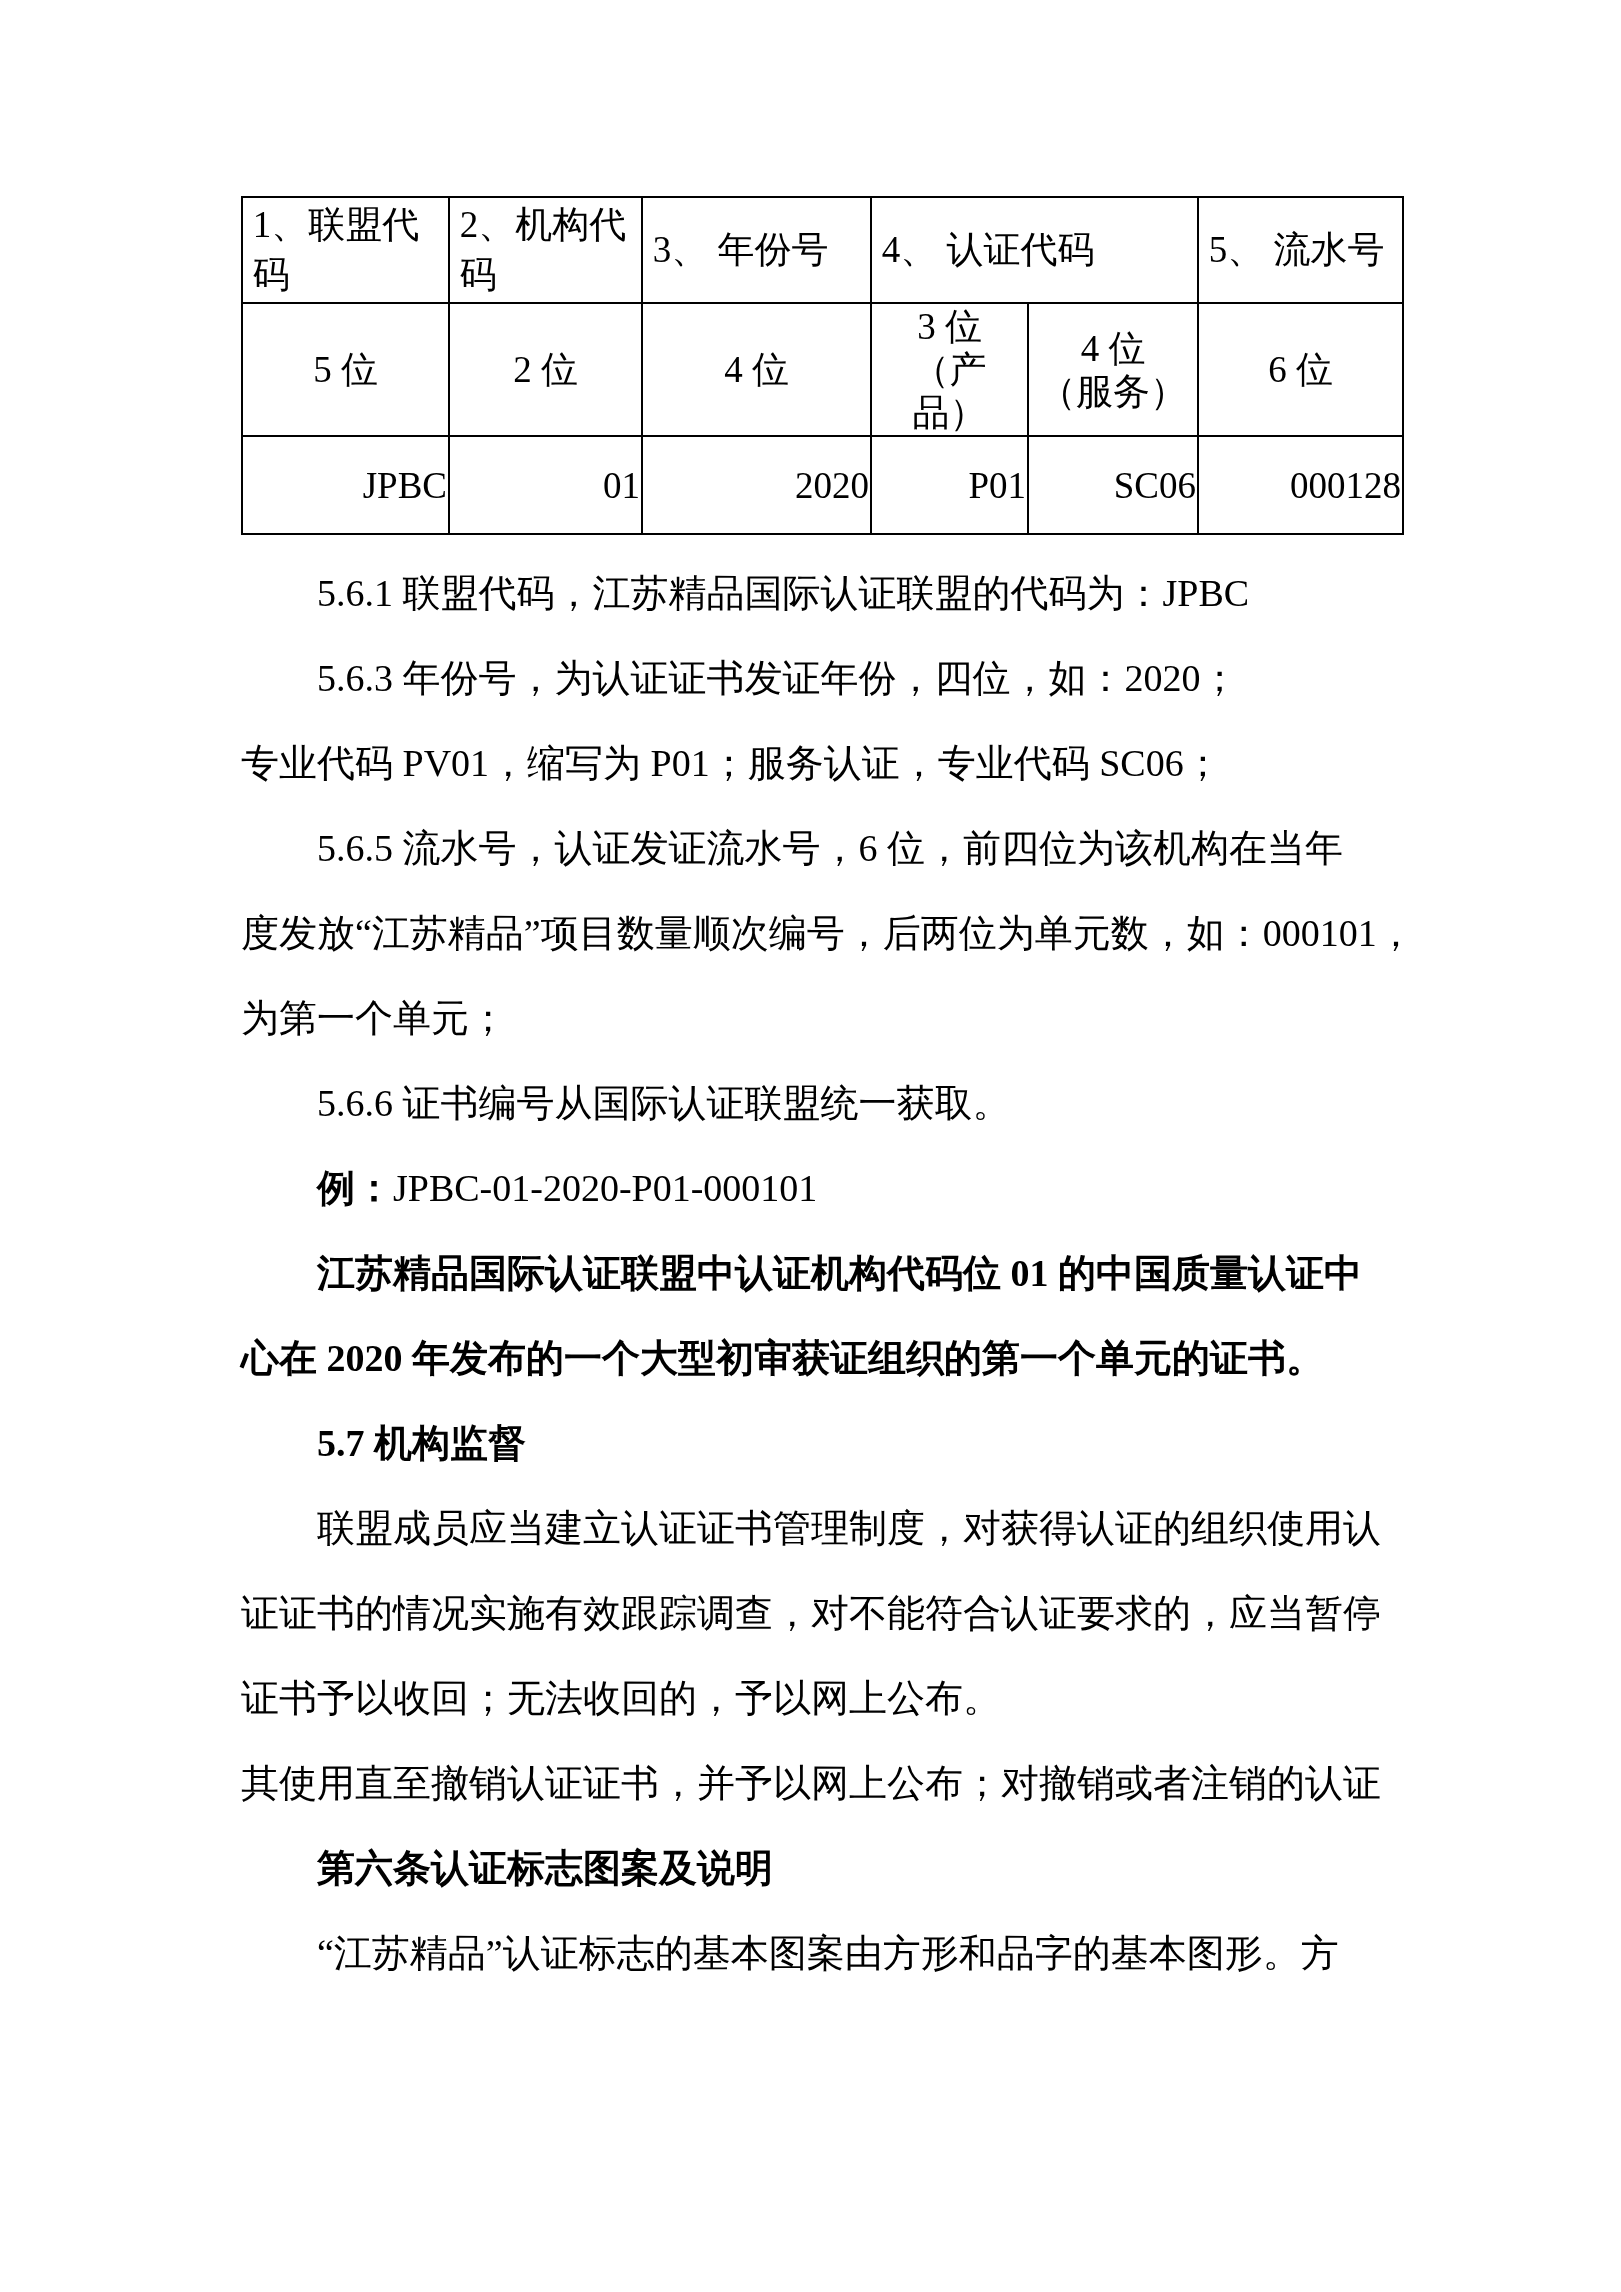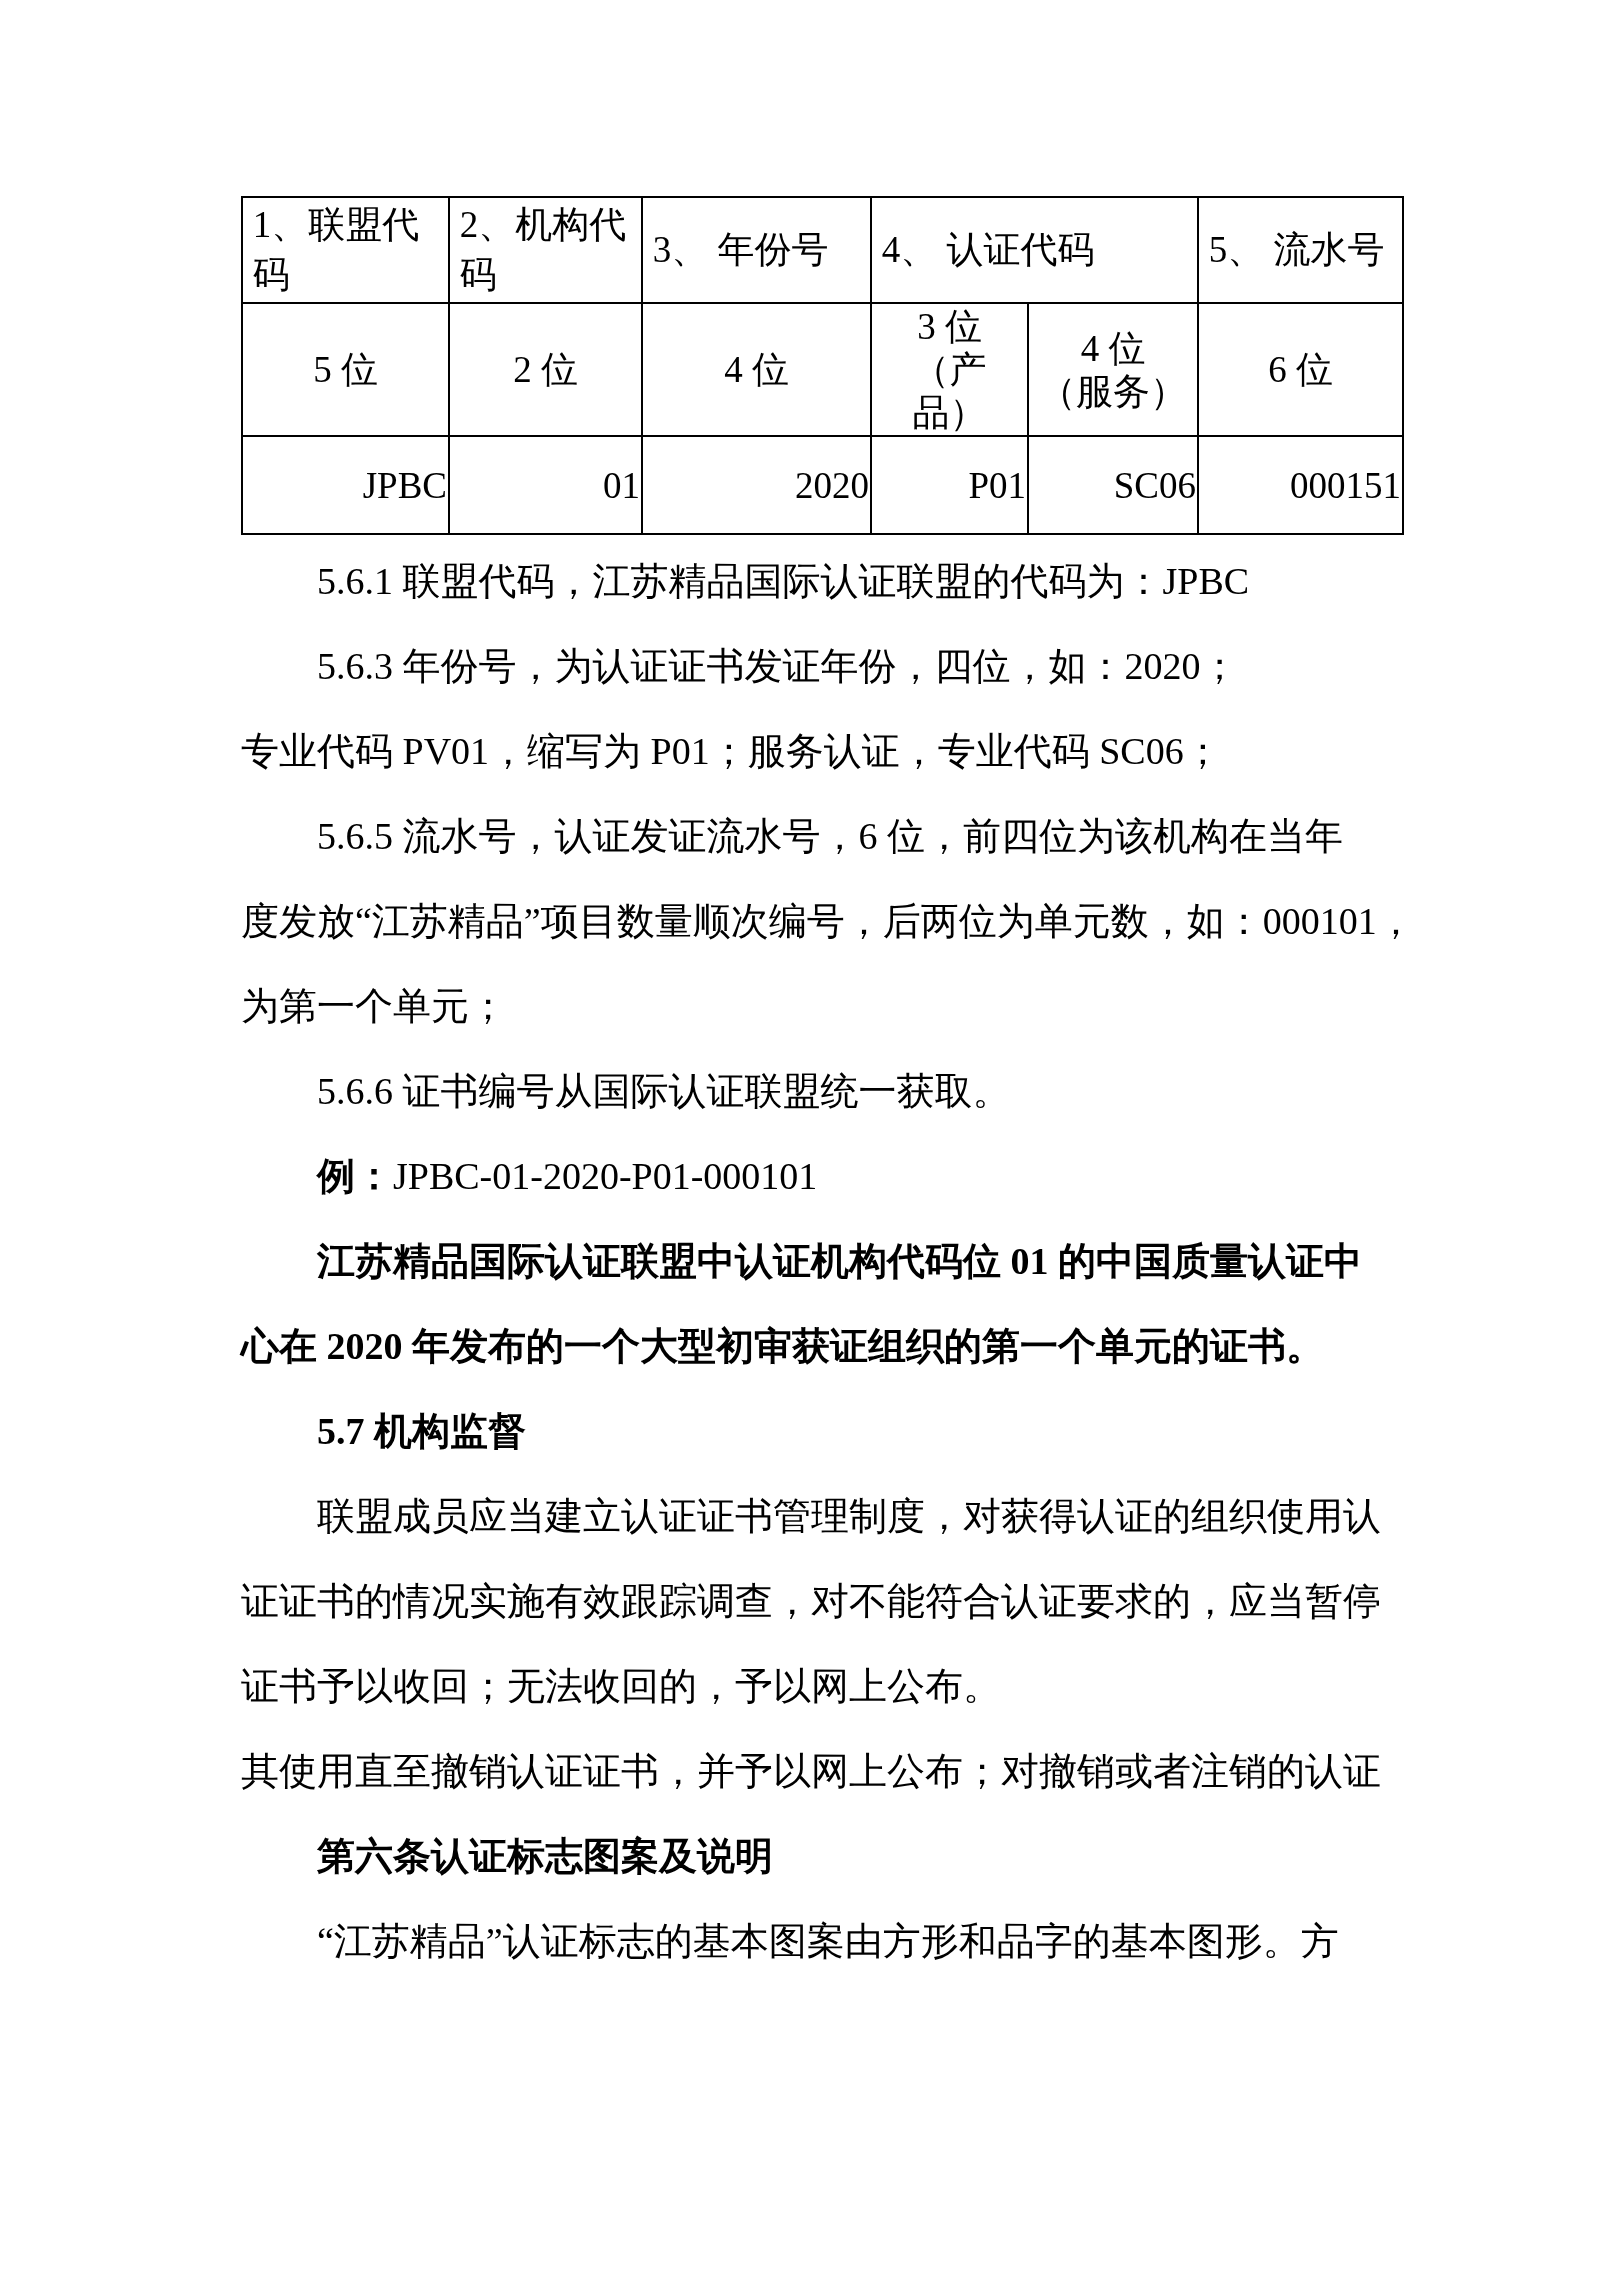--- a/index.html
+++ b/index.html
@@ -45,21 +45,21 @@
     vertical-align: middle;
     line-height: 43px;
     border-bottom: 2.9px solid #000000;
   }
   tr.values-row td {
     height: 94px;
     text-align: right;
     vertical-align: middle;
   }
   .body-text {
-    margin-top: 4px;
+    margin-top: 16px;
     font-size: 38px;
   }
   .line {
     height: 85px;
     line-height: 85px;
     white-space: nowrap;
   }
   .indent { padding-left: 76px; }
   .bold, .bold-inline { font-weight: bold; }
 </style>
@@ -96,21 +96,21 @@
           <td>4 位
 （服务）</td>
           <td>6 位</td>
         </tr>
         <tr class="values-row">
           <td>JPBC</td>
           <td>01</td>
           <td>2020</td>
           <td>P01</td>
           <td>SC06</td>
-          <td>000151</td>
+          <td>000128</td>
         </tr>
       </tbody>
     </table>
 
     <div class="body-text">
         <div class="line indent">5.6.1 联盟代码，江苏精品国际认证联盟的代码为：JPBC</div>
         <div class="line indent">5.6.3 年份号，为认证证书发证年份，四位，如：2020；</div>
         <div class="line">专业代码 PV01，缩写为 P01；服务认证，专业代码 SC06；</div>
         <div class="line indent">5.6.5 流水号，认证发证流水号，6 位，前四位为该机构在当年</div>
         <div class="line">度发放“江苏精品”项目数量顺次编号，后两位为单元数，如：000101，</div>

